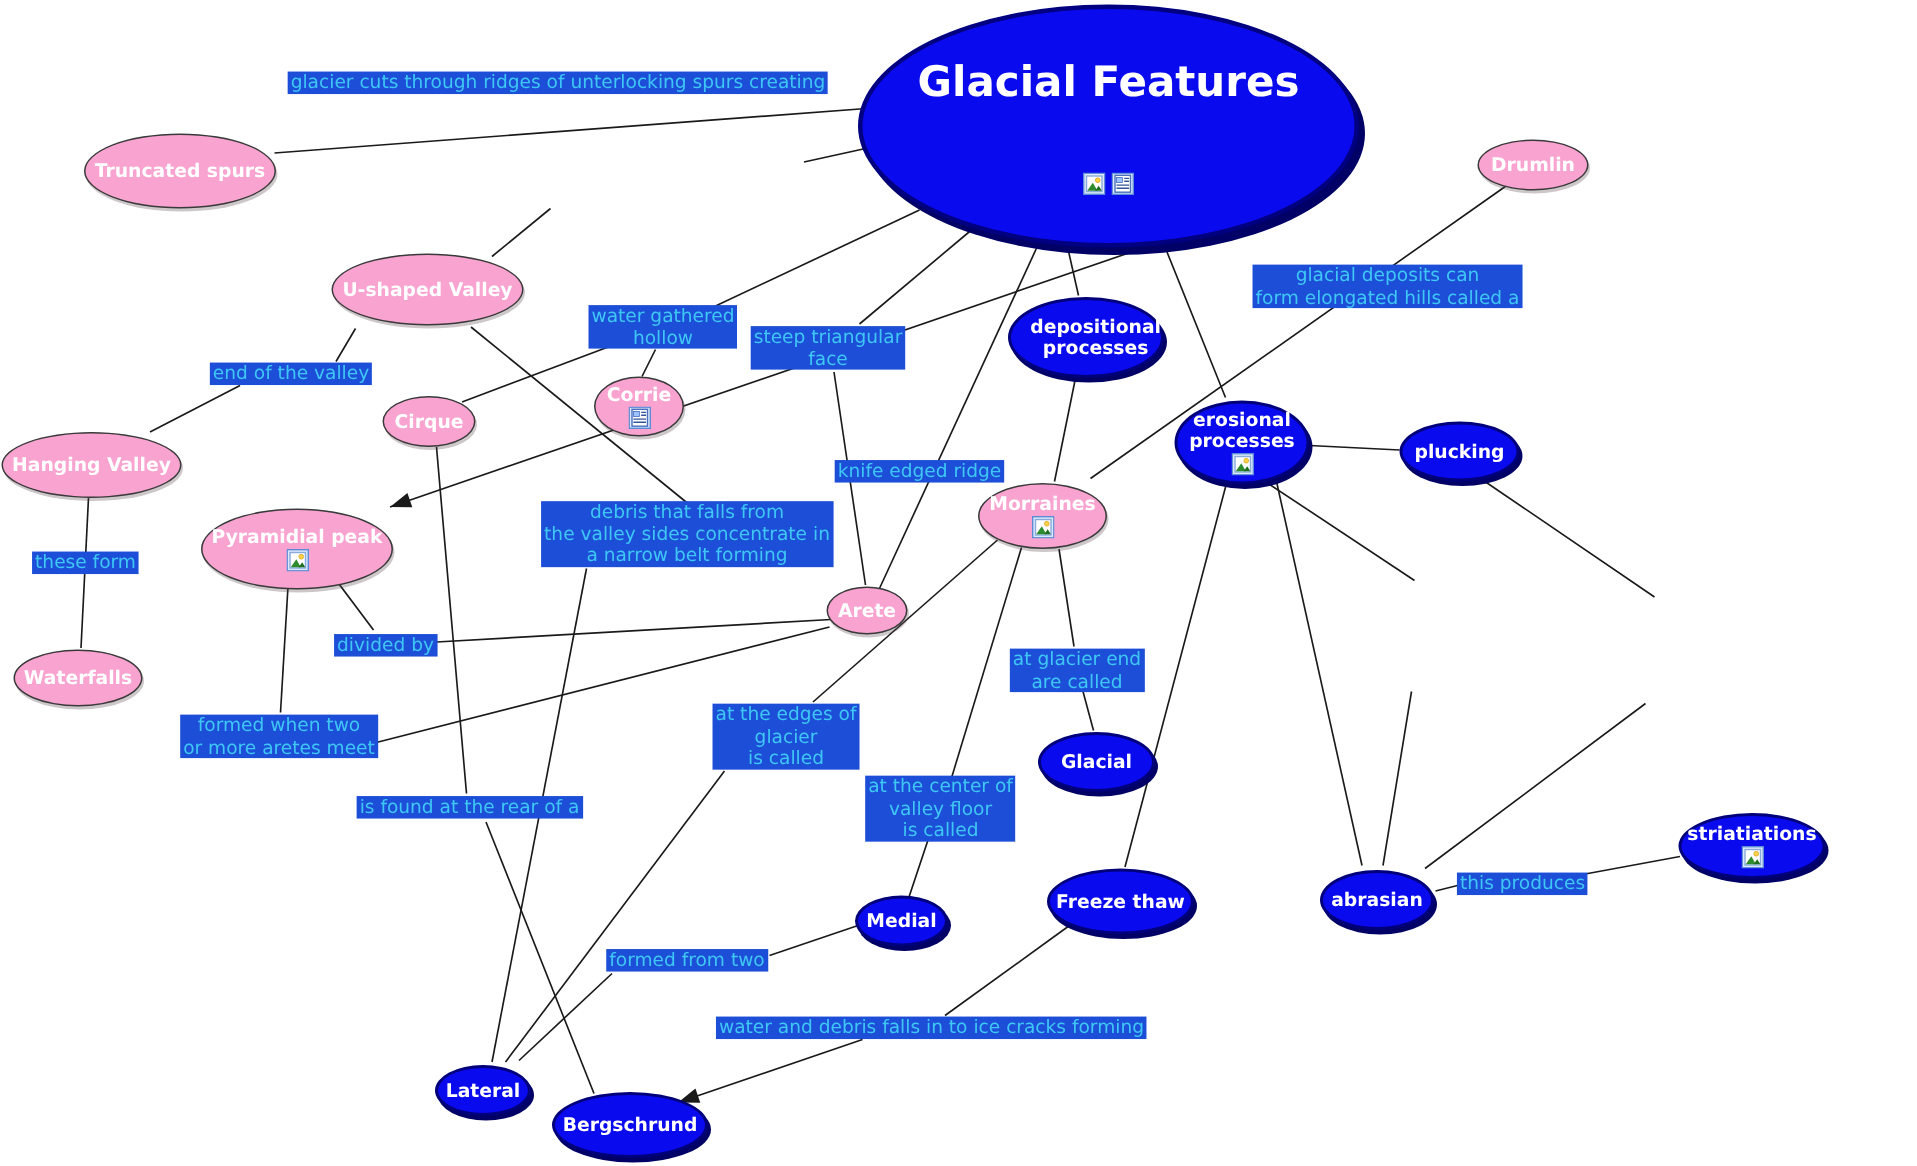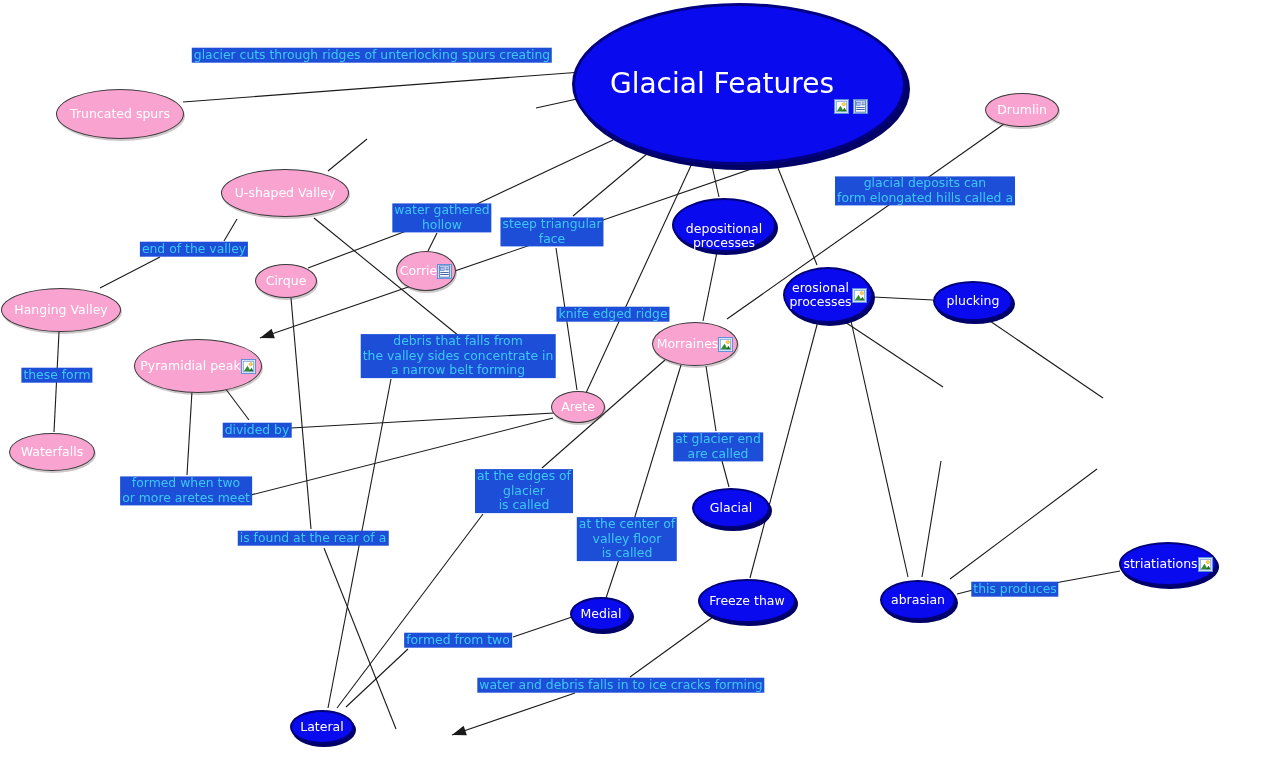--- a/index.html
+++ b/index.html
@@ -2,23 +2,23 @@
 <html><head>
 <meta charset="utf-8">
 <style>
   html,body{margin:0;padding:0;background:#fff;}
   #canvas{position:relative;width:1278px;height:777px;background:#fff;overflow:hidden;
           font-family:"DejaVu Sans",sans-serif;}
   #edges{position:absolute;left:0;top:0;z-index:1;}
   .link-label{position:absolute;z-index:2;transform:translate(-50%,-50%);
     background:#1d4ed8;color:#3EC7F5;font-size:12.4px;line-height:14.6px;
     text-align:center;white-space:pre;padding:0 2px;}
-  .node{position:absolute;z-index:3;display:flex;flex-direction:row;
+  .node{position:absolute;z-index:3;display:flex;flex-direction:column;
     align-items:center;justify-content:center;border-radius:50%;
-    color:#fff;font-weight:normal;font-size:12.5px;line-height:14px;text-align:center;
+    color:#fff;font-weight:bold;font-size:12.5px;line-height:14px;text-align:center;
     white-space:pre-line;box-sizing:border-box;}
   .node.pink{background:#F9A3D1;border:1.4px solid #3A3A3A;box-shadow:1px 2px 0 rgba(90,70,80,0.3);}
   .node.blue{background:#0A0AEF;border:2px solid #00007A;box-shadow:2px 3px 0 #000066;}
   .node.main{background:#0A0AEF;border:3px solid #000080;box-shadow:4px 5px 0 #000066;
     font-size:28px;line-height:32px;}
   .node.main .icon-row{margin-top:44px;}
   .icon-row{display:flex;gap:4px;margin-top:1px;}
   .res-icon{width:15px;height:15px;}
   .res-icon svg{display:block;width:15px;height:15px;}
 </style>
@@ -163,13 +163,14 @@
     <div class="node blue" style="left: 698px; top: 579px; width: 98px; height: 44px;"><span>Freeze thaw</span></div>
     <div class="node blue" style="left: 880px; top: 580px; width: 76px; height: 40px;"><span>abrasian</span></div>
     <div class="node blue" style="left: 1119px; top: 542px; width: 98px; height: 44px;"><span>striatiations</span><div class="icon-row"><span class="res-icon"><svg viewBox="0 0 16 16" xmlns="http://www.w3.org/2000/svg">
             <rect x="0.5" y="0.5" width="15" height="15" fill="#dce9fb" stroke="#5b8dd6"></rect>
             <rect x="2.5" y="2.5" width="11" height="11" fill="#ffffff" stroke="#88aadd"></rect>
             <circle cx="10.5" cy="5.5" r="1.7" fill="#ffd24a" stroke="#d4a017" stroke-width="0.5"></circle>
             <path d="M3 13 L7 7.2 L10.2 13 Z" fill="#2e8b2e"></path>
             <path d="M8.6 13 L11.2 9.4 L13.4 13 Z" fill="#1f6e1f"></path>
           </svg></span></div></div>
     <div class="node blue" style="left: 290px; top: 710px; width: 64px; height: 34px;"><span>Lateral</span></div>
+    <div class="node blue" style="left: 368px; top: 728px; width: 104px; height: 44px;"><span>Bergschrund</span></div>
   </div>
 
 </body></html>

